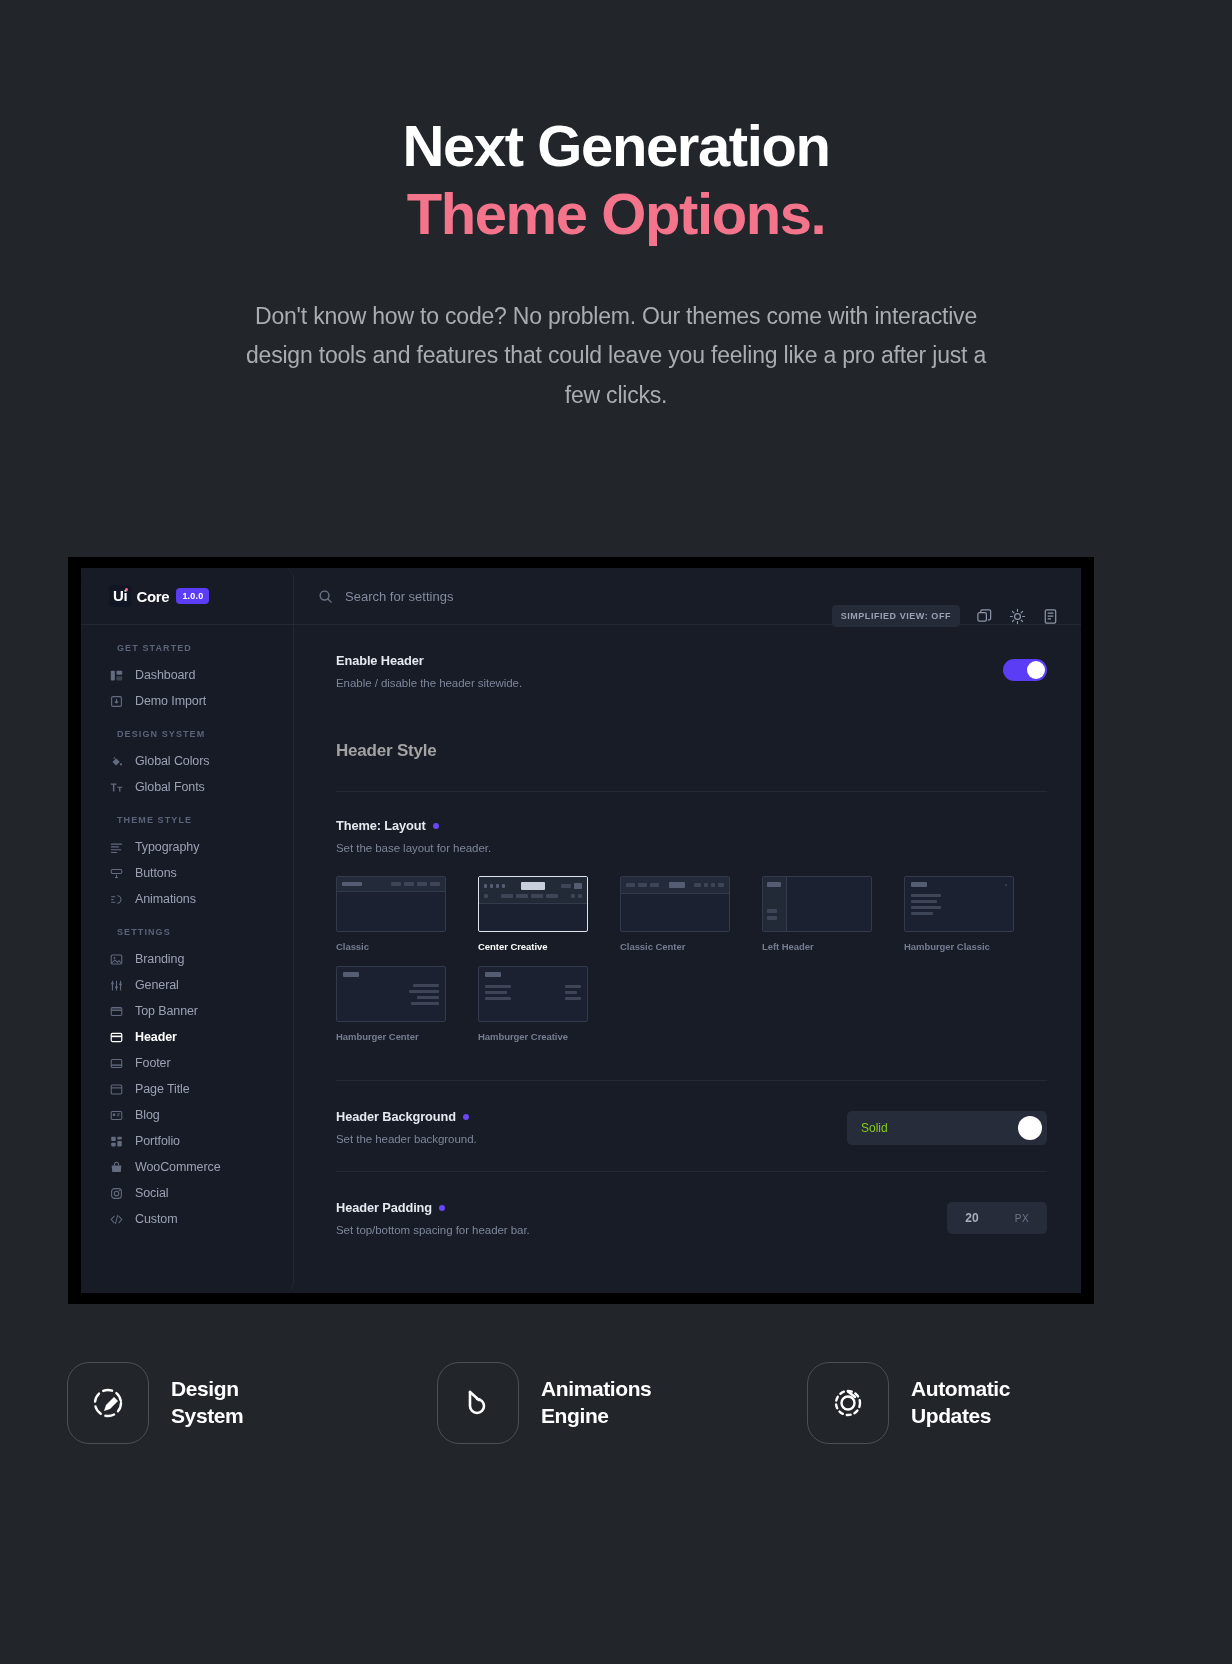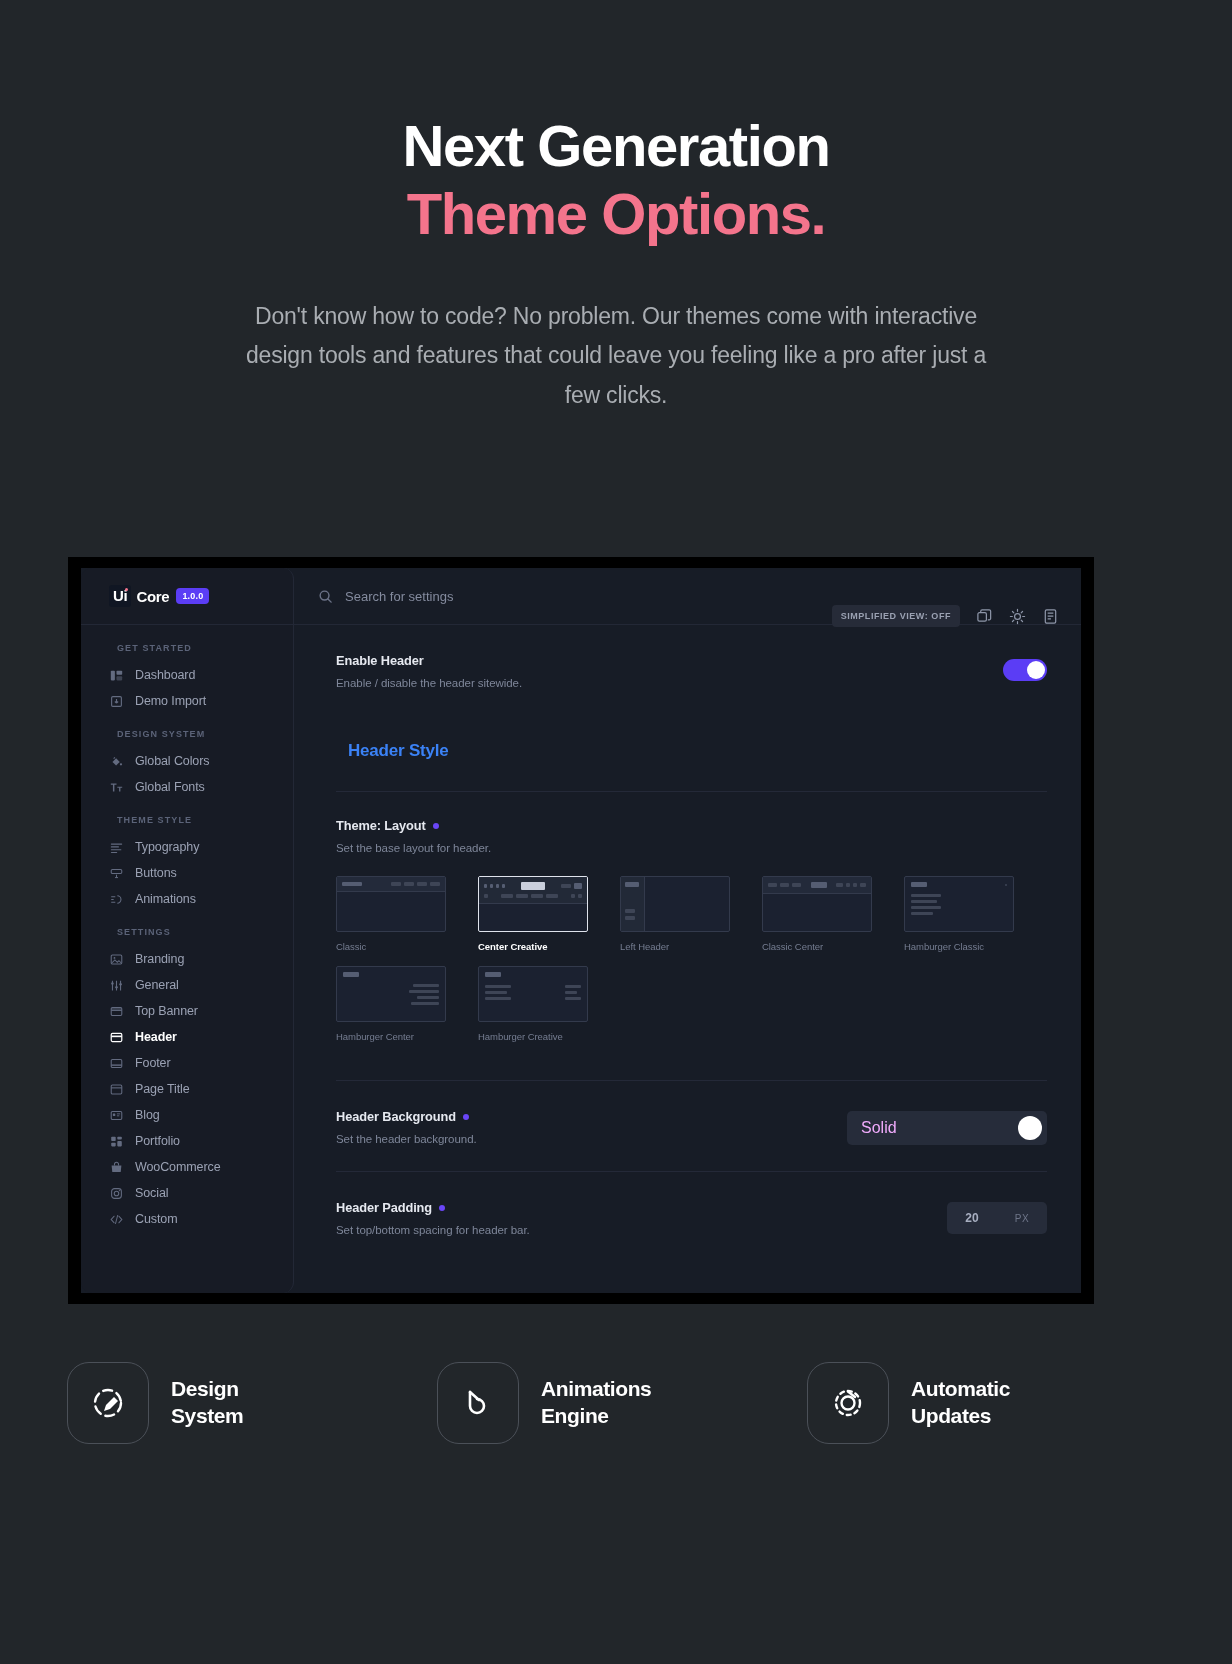--- a/index.html
+++ b/index.html
@@ -131,54 +131,54 @@
     width: 44px; height: 22px; border-radius: 11px; background: #5b3df5;
     position: relative; cursor: pointer; margin-top: 4px;
   }
   .toggle .knob {
     position: absolute; right: 2px; top: 2px;
     width: 18px; height: 18px; border-radius: 50%; background: #ffffff;
   }
 
   .section-head {
     padding: 26px 0 30px;
-    font-size: 17px; font-weight: 700; color: #3b82f6; letter-spacing: -0.2px; margin-left: 12px;
+    font-size: 17px; font-weight: 700; color: #a3a3a3; letter-spacing: -0.2px;
   }
 
   .block { padding: 26px 0 24px; border-top: 1px solid #242938; }
   .block-head .row-title { }
   .block-head .row-desc { margin-bottom: 22px; }
 
   .thumbs { display: flex; flex-wrap: wrap; gap: 0 32px; }
   .thumb-cell { width: 110px; margin-bottom: 14px; cursor: pointer; }
   .thumb {
     height: 56px; background: #1b2130; border: 1px solid #333a4c;
     border-radius: 2px; overflow: hidden;
   }
   .thumb-cell.selected .thumb { border-color: #dfe3ec; }
   .thumb-label {
-    font-size: 9.5px; color: #757d91; margin-top: 9px; letter-spacing: -0.05px;
+    font-size: 9.5px; color: #757d91; margin-top: 9px; letter-spacing: -0.05px; font-weight: bold;
   }
   .thumb-cell.selected .thumb-label { color: #ffffff; font-weight: 700; }
 
   
   .tbar { background: #232a3a; border-bottom: 1px solid #333a4c; padding: 5px 5px; }
   .tbar.dark { background: #222937; }
   .bk { background: #555d72; border-radius: 1px; display: inline-block; height: 4px; }
   .bk.lite { background: #3e4556; }
   .bk.white { background: #c9cedb; }
   .tflex { display: flex; align-items: center; justify-content: space-between; }
   .tgap { display: flex; gap: 3px; align-items: center; }
 
   .select-ctl {
     width: 200px; height: 34px; background: #262c3a; border-radius: 5px;
     display: flex; align-items: center; justify-content: space-between;
     padding: 0 5px 0 14px; cursor: pointer;
   }
-  .select-ctl .val { font-size: 16px; color: #f0abfc; text-align: right; }
+  .select-ctl .val { font-size: 12px; color: #84cc16; text-align: right; }
   .select-ctl .circle { width: 24px; height: 24px; border-radius: 50%; background: #ffffff; }
 
   .num-ctl {
     width: 100px; height: 32px; background: #262c3a; border-radius: 5px;
     display: flex; align-items: center; cursor: text;
   }
   .num-ctl .num { flex: 1; text-align: center; font-size: 12px; color: #a7aec0; font-weight: 700; }
   .num-ctl .unit { flex: 1; text-align: center; font-size: 10px; color: #6e footer; }
   .num-ctl .unit { color: #6e7589; letter-spacing: 0.5px; }
 
@@ -527,52 +527,52 @@
                         <span class="bk lite" style="width:4px"></span>
                         <span class="bk lite" style="width:4px"></span>
                       </span>
                   </div>
                 </div>
               </div>
               <div class="thumb-label">Center Creative</div>
             </div>
 
             <div class="thumb-cell">
-              <div class="thumb" style="display:flex">
-                <div style="width:24px;border-right:1px solid #333a4c;padding:5px 4px;background:#222937">
-                  <span class="bk" style="width:14px;height:5px;display:block"></span>
-                  <span class="bk lite" style="width:10px;display:block;margin-top:22px"></span>
-                  <span class="bk lite" style="width:10px;display:block;margin-top:3px"></span>
-                </div>
-                <div style="flex:1"></div>
-              </div>
-              <div class="thumb-label">Left Header</div>
-            </div>
-
-            <div class="thumb-cell">
               <div class="thumb">
                 <div class="tbar tflex">
                   <span class="tgap">
                       <span class="bk lite" style="width:9px"></span>
                       <span class="bk lite" style="width:9px"></span>
                       <span class="bk lite" style="width:9px"></span>
                     </span>
                   <span class="bk" style="width:16px;height:6px"></span>
                   <span class="tgap">
                       <span class="bk lite" style="width:7px"></span>
                       <span class="bk lite" style="width:4px"></span>
                       <span class="bk lite" style="width:4px"></span>
                       <span class="bk lite" style="width:6px"></span>
                     </span>
                 </div>
               </div>
               <div class="thumb-label">Classic Center</div>
             </div>
 
             <div class="thumb-cell">
+              <div class="thumb" style="display:flex">
+                <div style="width:24px;border-right:1px solid #333a4c;padding:5px 4px;background:#222937">
+                  <span class="bk" style="width:14px;height:5px;display:block"></span>
+                  <span class="bk lite" style="width:10px;display:block;margin-top:22px"></span>
+                  <span class="bk lite" style="width:10px;display:block;margin-top:3px"></span>
+                </div>
+                <div style="flex:1"></div>
+              </div>
+              <div class="thumb-label">Left Header</div>
+            </div>
+
+            <div class="thumb-cell">
               <div class="thumb">
                 <div style="padding:5px 6px">
                   <div class="tflex">
                     <span class="bk" style="width:16px;height:5px"></span>
                     <span class="bk lite" style="width:2px;height:2px"></span>
                   </div>
                   <span class="bk lite" style="width:30px;display:block;margin-top:7px;height:3px"></span>
                   <span class="bk lite" style="width:26px;display:block;margin-top:3px;height:3px"></span>
                   <span class="bk lite" style="width:30px;display:block;margin-top:3px;height:3px"></span>
                   <span class="bk lite" style="width:22px;display:block;margin-top:3px;height:3px"></span>

